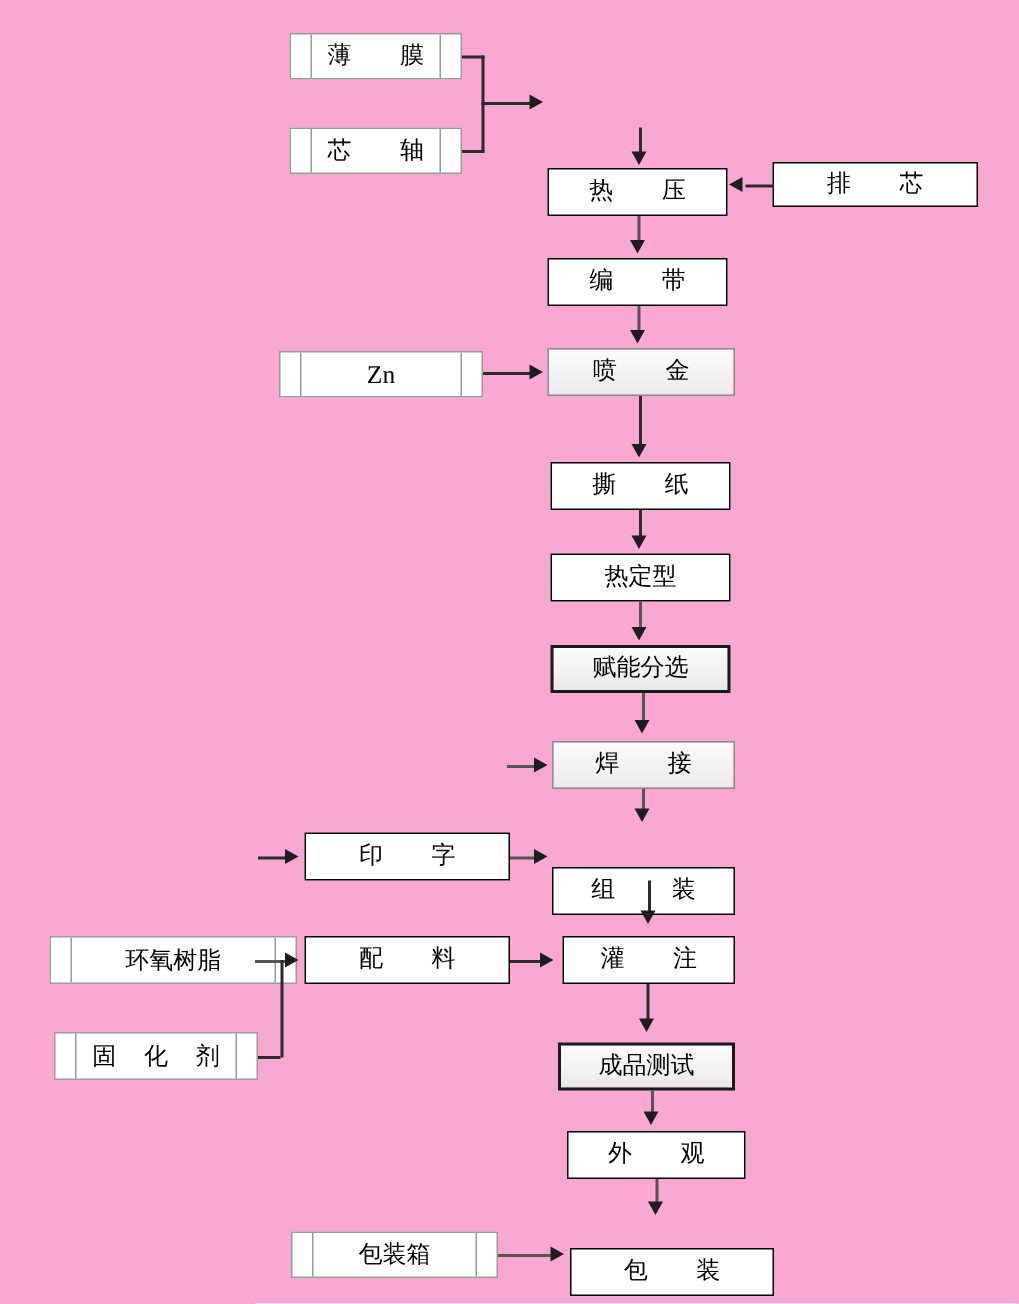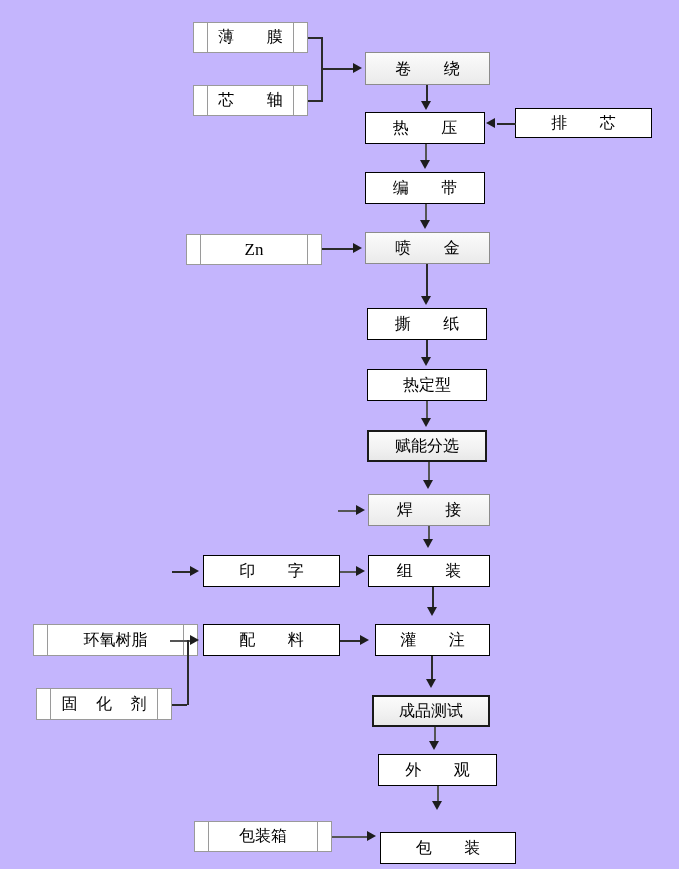--- a/index.html
+++ b/index.html
@@ -7,21 +7,21 @@
     padding: 0;
     background: #ffffff;
   }
   body {
     font-family: "Liberation Sans", "DejaVu Sans", sans-serif;
   }
   #canvas {
     position: relative;
     width: 679px;
     height: 869px;
-    background: #c4b5fd;
+    background: #f9a8d4;
     overflow: hidden;
   }
 
   
   .node {
     position: absolute;
     box-sizing: border-box;
     display: flex;
     align-items: center;
     justify-content: center;
@@ -138,23 +138,20 @@
   </div>
 
   <div class="matbox" style="left:36px; top:688px; width:136px; height:32px;text-align:right;">
     <span class="mtxt sp-sm">固 化 剂</span>
   </div>
 
   <div class="matbox" style="left:194px; top:821px; width:138px; height:31px;">
     <span class="mtxt">包装箱</span>
   </div>
 
-  <div class="node proc-soft" style="left:365px; top:52px; width:125px; height:33px;">
-    <span class="sp">卷   绕</span>
-  </div>
 
   <div class="node proc" style="left:365px; top:112px; width:120px; height:32px;">
     <span class="sp">热   压</span>
   </div>
 
   <div class="node proc" style="left:515px; top:108px; width:137px; height:30px;">
     <span class="sp">排   芯</span>
   </div>
 
   <div class="node proc" style="left:365px; top:172px; width:120px; height:32px;">
@@ -178,21 +175,21 @@
   </div>
 
   <div class="node proc-soft" style="left:368px; top:494px; width:122px; height:32px;">
     <span class="sp">焊   接</span>
   </div>
 
   <div class="node proc" style="left:203px; top:555px; width:137px; height:32px;">
     <span class="sp">印   字</span>
   </div>
 
-  <div class="node proc" style="left:368px; top:555px; width:122px; height:32px;">
+  <div class="node proc" style="left:368px; top:578px; width:122px; height:32px;font-family:Liberation Mono, monospace;">
     <span class="sp">组   装</span>
   </div>
 
   <div class="node proc" style="left:203px; top:624px; width:137px; height:32px;">
     <span class="sp">配   料</span>
   </div>
 
   <div class="node proc" style="left:375px; top:624px; width:115px; height:32px;">
     <span class="sp">灌   注</span>
   </div>

